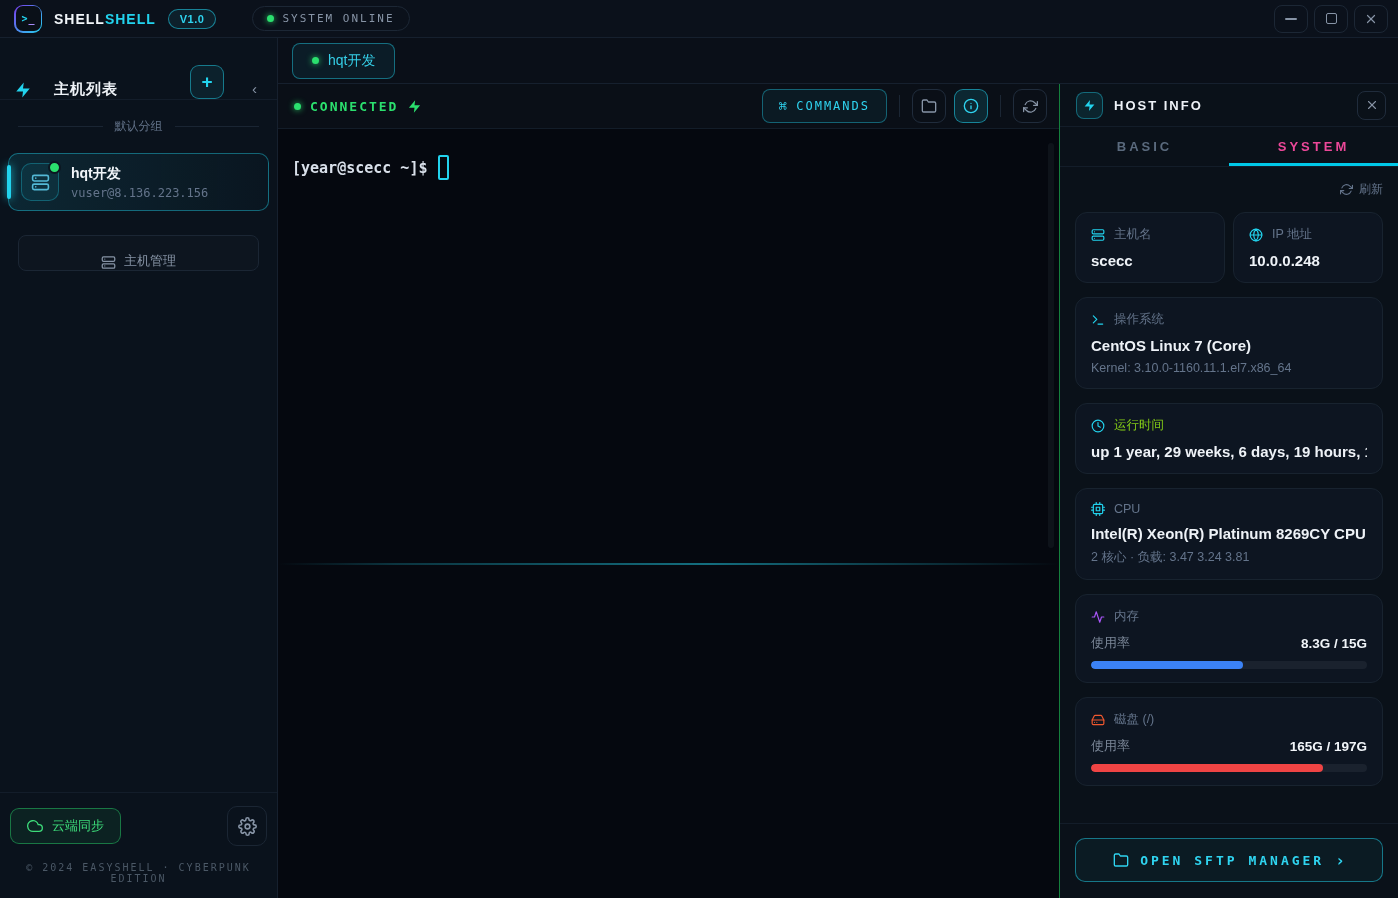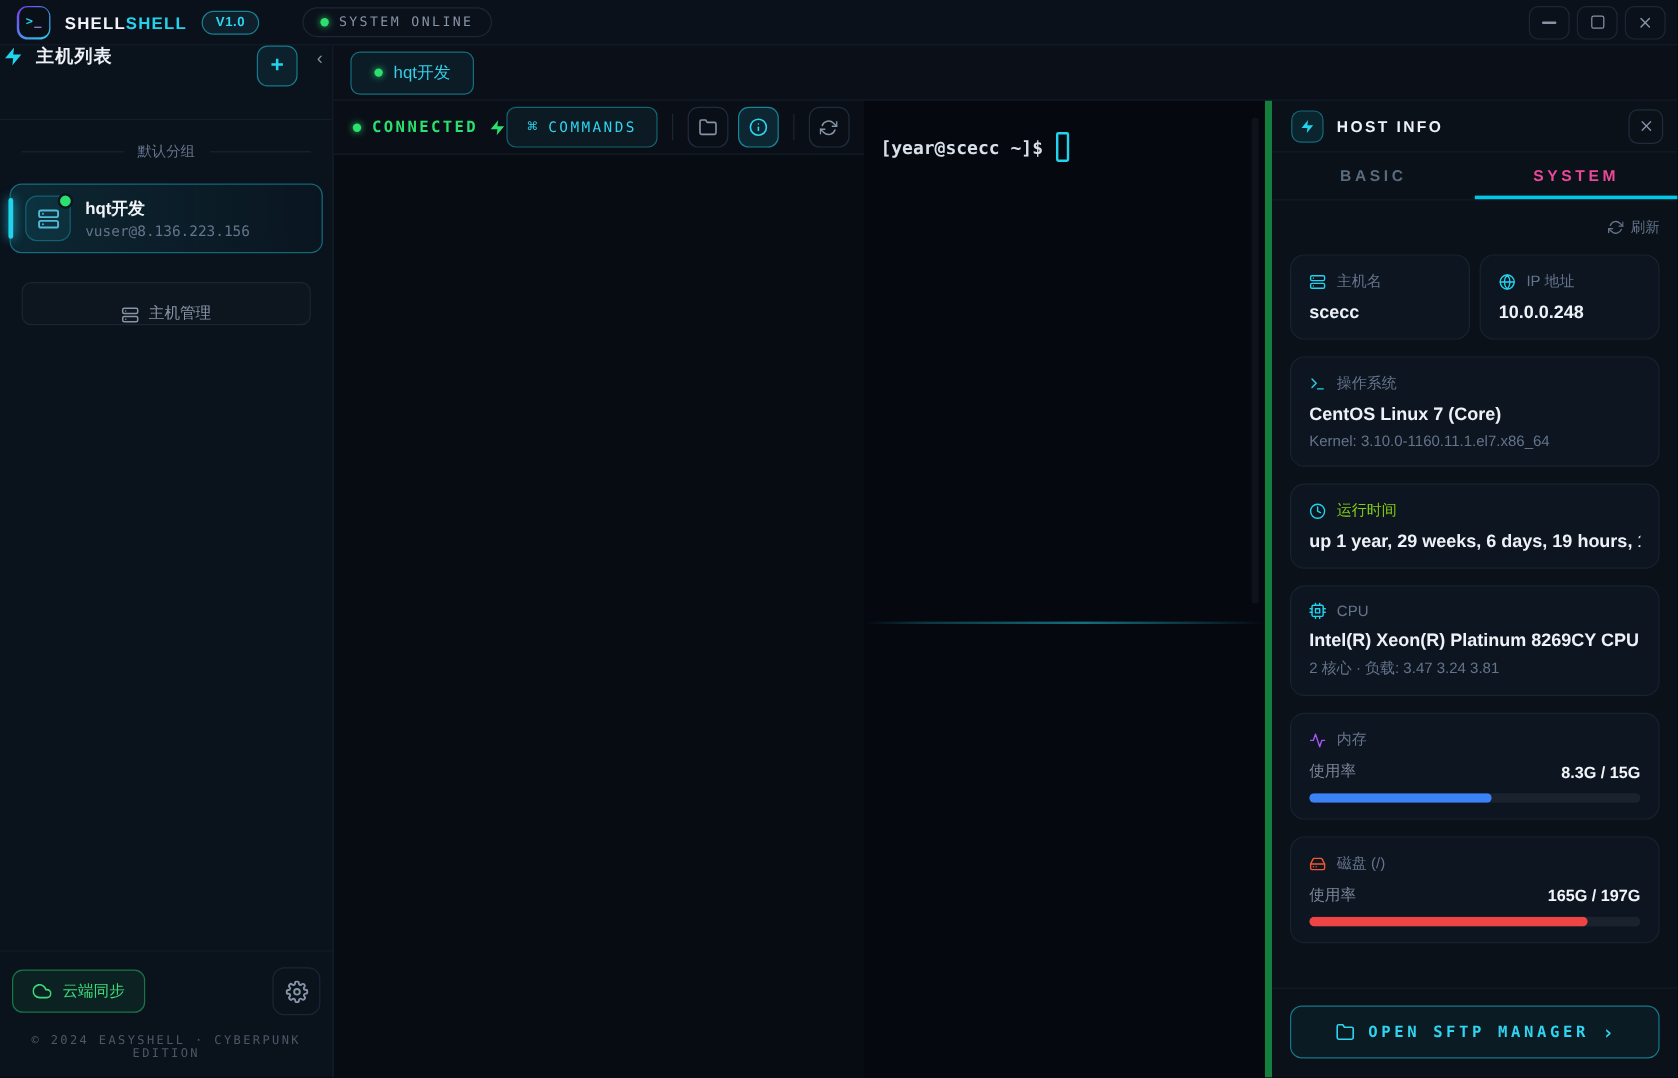--- a/index.html
+++ b/index.html
@@ -34,22 +34,22 @@
   .win-btn { width:34px; height:28px; border:1px solid #1c2735; border-radius:8px;
     background:transparent; color:#8794a6; display:flex; align-items:center; justify-content:center; cursor:pointer; }
   .mini-bar { width:12px; height:2px; background:#8794a6; border-radius:1px; }
   .maxi-square { width:11px; height:11px; border:1.5px solid #8794a6; border-radius:2px; }
 
   .body-row { flex:1; display:flex; min-height:0; }
 
   
   .sidebar { width:278px; flex:none; background:#0a121c; border-right:1px solid #16202e;
     display:flex; flex-direction:column; }
-  .sidebar-header { height:62px; flex:none; display:flex; align-items:flex-start; gap:10px;
-    padding:0 2px; border-bottom:1px solid #131d2a; }
+  .sidebar-header { height:62px; flex:none; display:flex; align-items:flex-end; gap:22px;
+    padding:0 14px; border-bottom:1px solid #131d2a; }
   .sidebar-title { font-size:15px; font-weight:bold; letter-spacing:1px; color:#eef2f7; }
   .add-btn { margin-left:auto; width:34px; height:34px; border-radius:9px; cursor:pointer;
     border:1px solid rgba(34,211,238,.5); background:rgba(34,211,238,.08); color:#22d3ee;
     font-size:19px; font-weight:bold; display:flex; align-items:center; justify-content:center; }
   .collapse-btn { color:#8794a6; font-size:15px; padding:2px 6px; cursor:pointer; }
 
   .group-row { display:flex; align-items:center; gap:12px; padding:18px 18px 10px; color:#64748b; font-size:12px; }
   .group-line { flex:1; height:1px; background:#1a2533; }
 
   .host-card { position:relative; margin:8px 8px 0; border:1px solid rgba(34,211,238,.42);
@@ -81,21 +81,21 @@
 
   
   .main-col { flex:1; display:flex; flex-direction:column; min-width:0; }
   .tab-bar { height:46px; flex:none; background:#0a0f18; border-bottom:1px solid #16202e;
     display:flex; align-items:center; padding-left:14px; }
   .tab { display:flex; align-items:center; gap:9px; cursor:pointer;
     border:1px solid rgba(34,211,238,.45); background:rgba(34,211,238,.07);
     color:#35cfe8; border-radius:8px; padding:8px 19px; font-size:14px; }
 
   .content-row { flex:1; display:flex; min-height:0; }
-  .terminal-col { flex:1; display:flex; flex-direction:row; min-width:0; border-right:6px solid #15803d; }
+  .terminal-col { flex:1; display:flex; flex-direction:column; min-width:0; border-right:1px solid #15803d; }
   .terminal-header { height:45px; flex:none; background:#0a0f17; border-bottom:1px solid #131d29;
     display:flex; align-items:center; padding:0 12px 0 16px; }
   .status { display:flex; align-items:center; gap:9px; color:#2be06e;
     font-family:"DejaVu Sans Mono",monospace; font-weight:bold; font-size:13px; letter-spacing:2px; }
   .hdr-actions { margin-left:auto; display:flex; align-items:center; gap:8px; }
   .commands-btn { display:flex; align-items:center; gap:9px; cursor:pointer;
     border:1px solid rgba(34,211,238,.4); background:rgba(34,211,238,.06); color:#2fd4f0;
     border-radius:8px; padding:8px 16px; font-family:"DejaVu Sans Mono",monospace;
     font-size:12px; letter-spacing:2px; }
   .cmd-glyph { font-size:14px; letter-spacing:0; }

